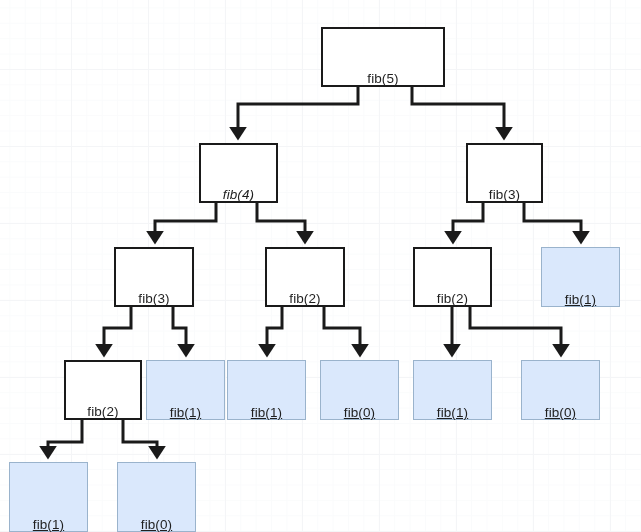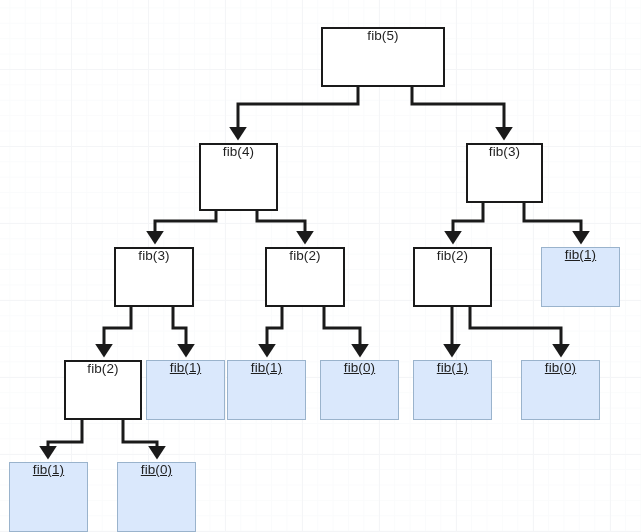--- a/index.html
+++ b/index.html
@@ -30,21 +30,21 @@
     left: 0;
     top: 0;
     width: 641px;
     height: 532px;
     pointer-events: none;
   }
   .node {
     position: absolute;
     box-sizing: border-box;
     display: flex;
-    align-items: flex-start;
+    align-items: flex-end;
     justify-content: center;
     font-size: 13.5px;
     letter-spacing: 0.1px;
     color: #1f1f1f;
     z-index: 3;
   }
   .node.plain {
     background: #ffffff;
     border: 2px solid #1a1a1a;
   }
@@ -84,21 +84,21 @@
         <path d="M 470 307 L 470 328 L 561 328 L 561 350" fill="none" stroke="#1a1a1a" stroke-width="3" stroke-linecap="butt" stroke-linejoin="miter" marker-end="url(#arrowhead)"></path>
         <path d="M 82 420 L 82 442 L 48 442 L 48 452" fill="none" stroke="#1a1a1a" stroke-width="3" stroke-linecap="butt" stroke-linejoin="miter" marker-end="url(#arrowhead)"></path>
         <path d="M 123 420 L 123 442 L 157 442 L 157 452" fill="none" stroke="#1a1a1a" stroke-width="3" stroke-linecap="butt" stroke-linejoin="miter" marker-end="url(#arrowhead)"></path>
       </g>
   </svg>
 
   <div id="nodes-group">
       <div class="node plain" style="left: 321px; top: 27px; width: 124px; height: 60px;">
         <span class="node-label">fib(5)</span>
       </div>
-      <div class="node plain" style="left: 199px; top: 143px; width: 79px; height: 68px;">
+      <div class="node plain" style="left: 199px; top: 143px; width: 79px; height: 60px; font-style: italic;">
         <span class="node-label">fib(4)</span>
       </div>
       <div class="node plain" style="left: 466px; top: 143px; width: 77px; height: 60px;">
         <span class="node-label">fib(3)</span>
       </div>
       <div class="node plain" style="left: 114px; top: 247px; width: 80px; height: 60px;">
         <span class="node-label">fib(3)</span>
       </div>
       <div class="node plain" style="left: 265px; top: 247px; width: 80px; height: 60px;">
         <span class="node-label">fib(2)</span>

